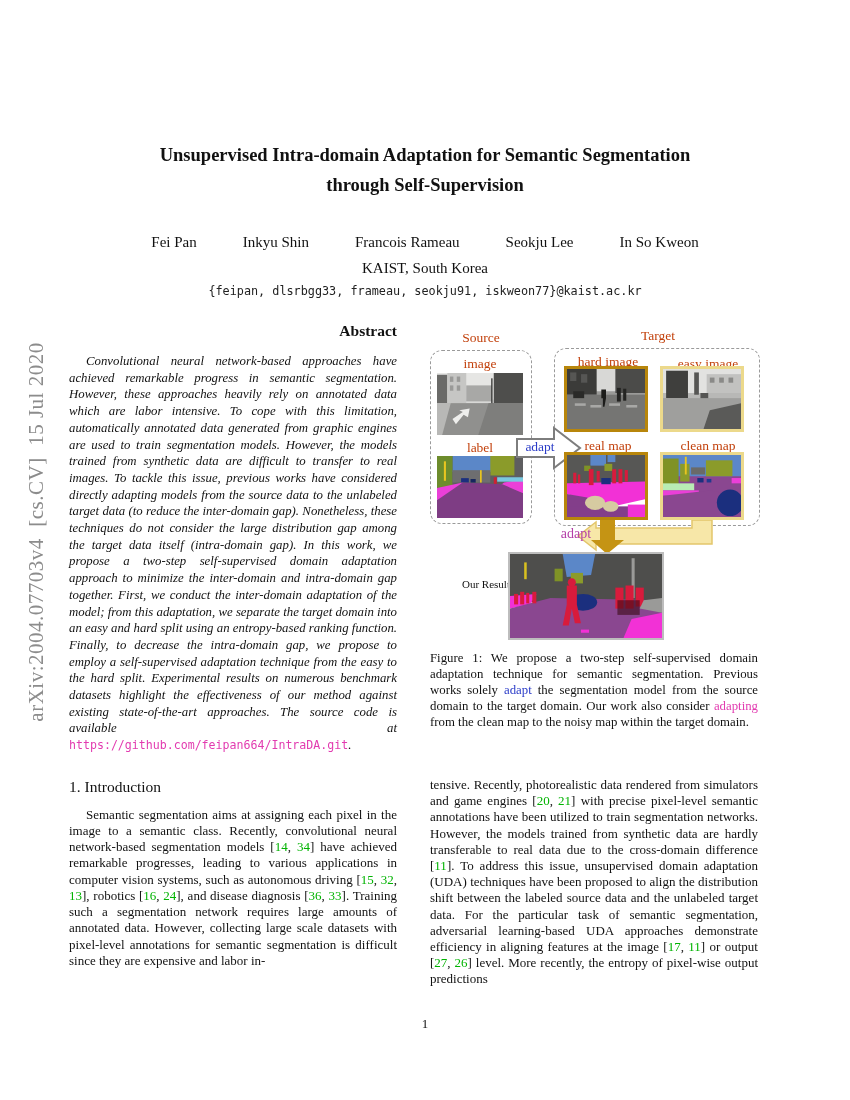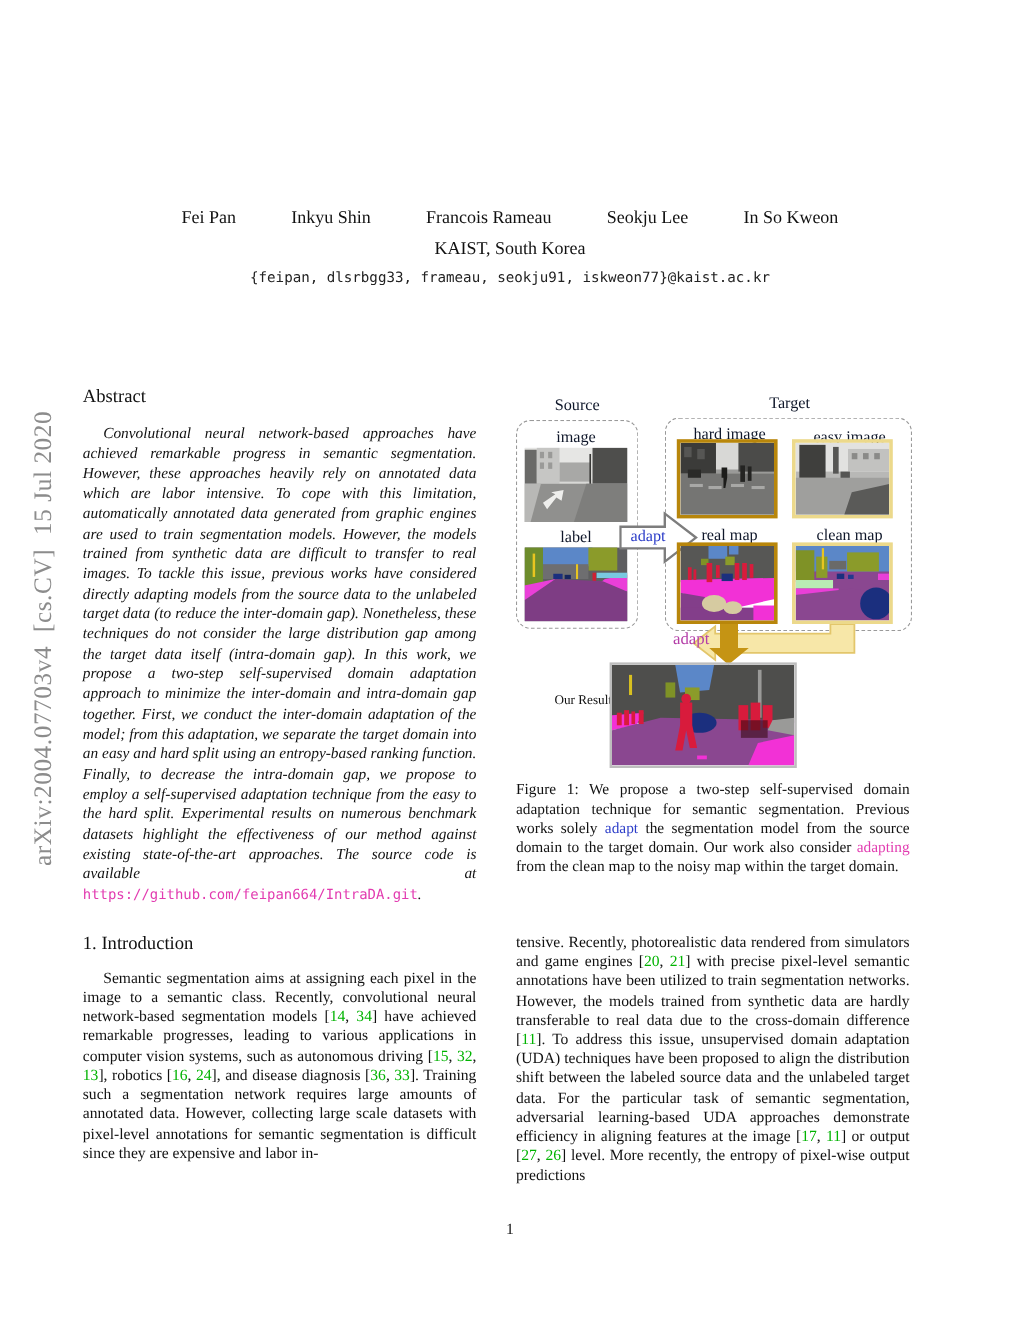--- a/index.html
+++ b/index.html
@@ -17,37 +17,37 @@
   .header { position:absolute; left:0; top:140px; width:850px; text-align:center; }
   .title { font-size:18.5px; font-weight:bold; line-height:30px; width:620px; margin:0 auto; }
   .authors { display:flex; justify-content:center; gap:46px; margin-top:34px; font-size:15px; }
   .affiliation { margin-top:9px; font-size:15px; }
   .emails { margin-top:7px; font-size:11.8px; font-family:"DejaVu Sans Mono", monospace; color:#222; }
   
   .col { position:absolute; width:328px; text-align:justify; }
   .col-left  { left:69px;  top:322px; }
   .col-right { left:430px; top:326px; }
   .sec-heading { font-weight:normal; font-size:15.5px; text-align:left; }
-  .abstract-heading { font-weight:normal; font-size:15.5px; text-align:left; }
+  .abstract-heading { font-weight:bold; font-size:15.5px; text-align:right; }
   .abstract-body {
     margin-top:13px; font-style:italic; font-size:12.8px; line-height:16.7px;
     text-indent:17px;
   }
   .intro-heading { margin-top:24px; }
   .body-para { margin-top:11px; font-size:13px; line-height:16.2px; text-indent:17px; }
   .caption { margin-top:8px; font-size:12.8px; line-height:16px; }
   .rc-para { margin-top:47px; font-size:13px; line-height:16.2px; }
   
   .seg-cite { color:#00b300; }
   .seg-link { color:#e23bb0; font-family:"DejaVu Sans Mono", monospace; font-style:normal; font-size:11.6px; }
   .seg-blue { color:#2b3cc8; }
   .seg-pink { color:#e23bb0; }
   
   .figure1 { position:relative; width:328px; height:316px; text-align:left; }
-  .fig-label { position:absolute; font-size:13.5px; text-align:center; color:#0f172a; }
+  .fig-label { position:absolute; font-size:13.5px; text-align:center; color:#c2410c; }
   .dash-box { position:absolute; border:1.6px dashed #9a9a9a; border-radius:12px; }
   .fig-img { position:absolute; overflow:hidden; }
   .fig-img svg { display:block; width:100%; height:100%; }
   .bordered-hard { border:3px solid #b8860b; }
   .bordered-easy { border:3px solid #ecd98b; }
   .blockarrow { position:absolute; left:86px; top:100px; width:66px; height:44px; }
   .blockarrow .txt {
     position:absolute; left:4px; top:13px; width:40px; text-align:center;
     font-size:13.5px; color:#2b3cc8;
   }
@@ -59,20 +59,24 @@
   .result-frame { position:absolute; left:78px; top:226px; width:152px; height:84px; border:2px solid #bdbdbd; }
   
   .page-number { position:absolute; left:0; top:1016px; width:850px; text-align:center; font-size:13px; }
 </style>
 </head>
 <body>
 
 <div class="arxiv-banner">arXiv:2004.07703v4  [cs.CV]  15 Jul 2020</div>
 
 <div class="header">
+  <div class="title">
+    <div>Unsupervised Intra-domain Adaptation for Semantic Segmentation</div>
+    <div>through Self-Supervision</div>
+  </div>
   <div class="authors">
     <span>Fei Pan</span>
     <span>Inkyu Shin</span>
     <span>Francois Rameau</span>
     <span>Seokju Lee</span>
     <span>In So Kweon</span>
   </div>
   <div class="affiliation">KAIST, South Korea</div>
   <div class="emails">{feipan, dlsrbgg33, frameau, seokju91, iskweon77}@kaist.ac.kr</div>
 </div>

